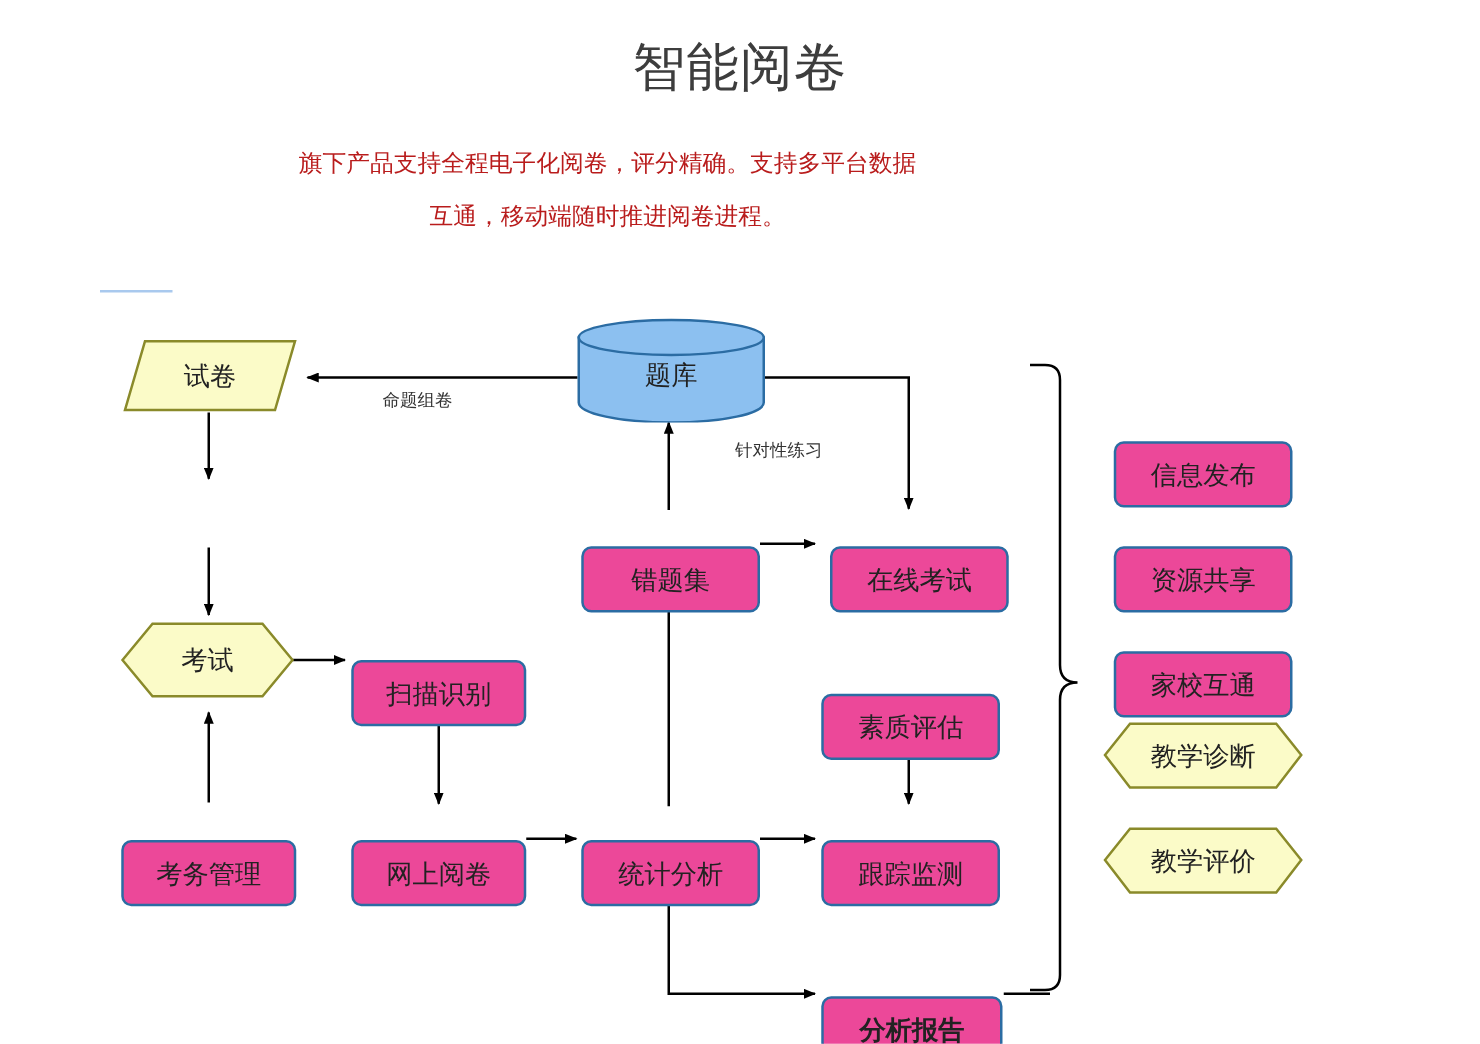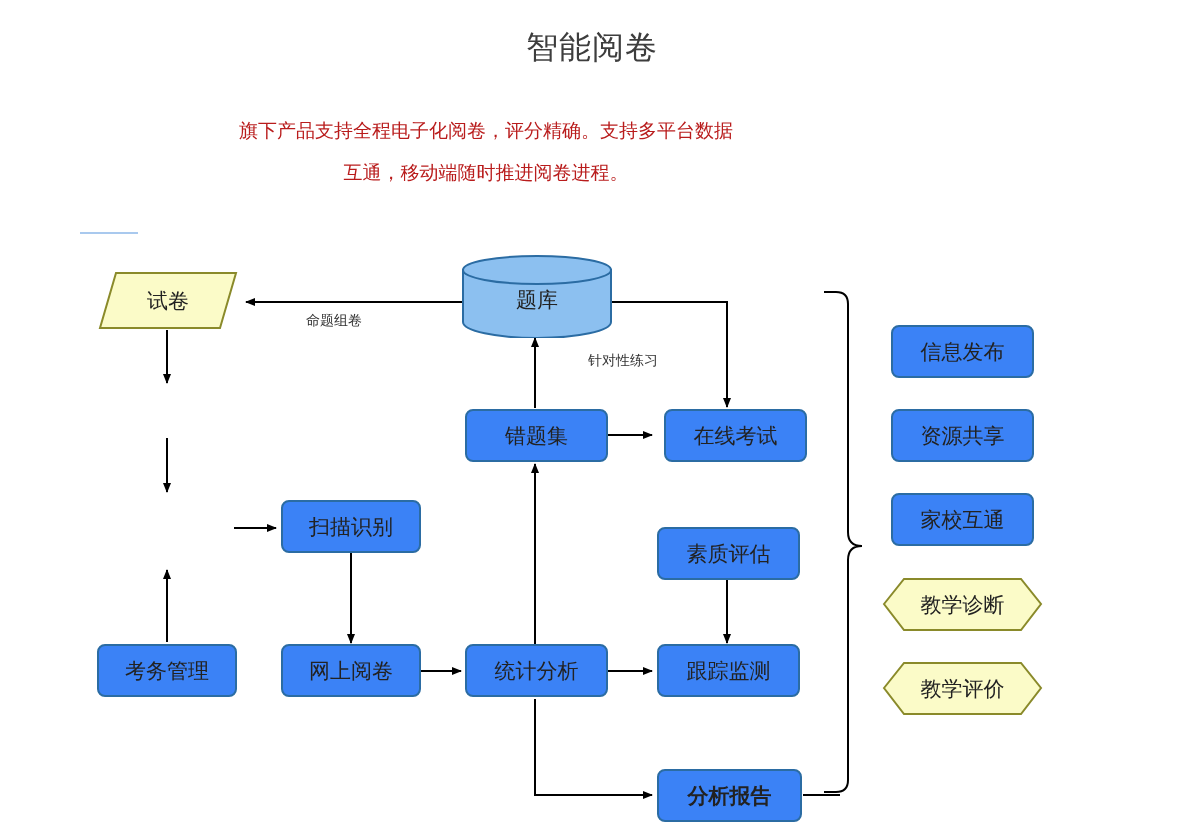--- a/index.html
+++ b/index.html
@@ -13,21 +13,21 @@
     position: relative;
     font-family: "Liberation Sans", sans-serif;
     overflow: hidden;
   }
   #page-title {
     position: absolute;
     top: 26px;
     left: 0;
     width: 1184px;
     text-align: center;
-    font-size: 32px;
+    font-size: 42px;
     color: #3d3d3d;
     letter-spacing: 1px;
   }
   .subtitle-line {
     position: absolute;
     left: 0;
     width: 972px;
     text-align: center;
     font-size: 19px;
     color: #b91c1c;
@@ -55,23 +55,24 @@
     box-sizing: border-box;
     display: flex;
     align-items: center;
     justify-content: center;
     font-size: 21px;
     color: #222;
     white-space: nowrap;
   }
   
   .box {
-    background: #3b82f6;
+    background: #ec4899;
     border: 2px solid #2b6ca3;
     border-radius: 8px;
+    margin-top: 28px;
   }
   
   .para-wrap, .hex-wrap, .cyl-wrap {
     position: absolute;
     box-sizing: border-box;
   }
   .para-wrap svg, .hex-wrap svg, .cyl-wrap svg {
     position: absolute;
     left: 0;
     top: 0;
@@ -162,20 +163,26 @@
   </svg>
 
   <div class="para-wrap" style="left:98px; top:271px; width:140px; height:59px;">
     <svg width="140" height="59" viewBox="0 0 140 59">
       <polygon points="18,2 138,2 122,57 2,57" fill="#fbfbc8" stroke="#8a8a2a" stroke-width="2"></polygon>
     </svg>
     <span class="shape-label">试卷</span>
   </div>
 
 
+  <div class="hex-wrap" style="left:96px; top:497px; width:140px; height:62px;">
+    <svg width="140" height="62" viewBox="0 0 140 62">
+      <polygon points="2,31 26,2 114,2 138,31 114,60 26,60" fill="#fbfbc8" stroke="#8a8a2a" stroke-width="2"></polygon>
+    </svg>
+    <span class="shape-label">考试</span>
+  </div>
 
   <div class="node box" style="left:97px; top:644px; width:140px; height:53px;">
     <span>考务管理</span>
   </div>
 
   <div class="node box" style="left:281px; top:500px; width:140px; height:53px;">
     <span>扫描识别</span>
   </div>
 
   <div class="node box" style="left:281px; top:644px; width:140px; height:53px;">

